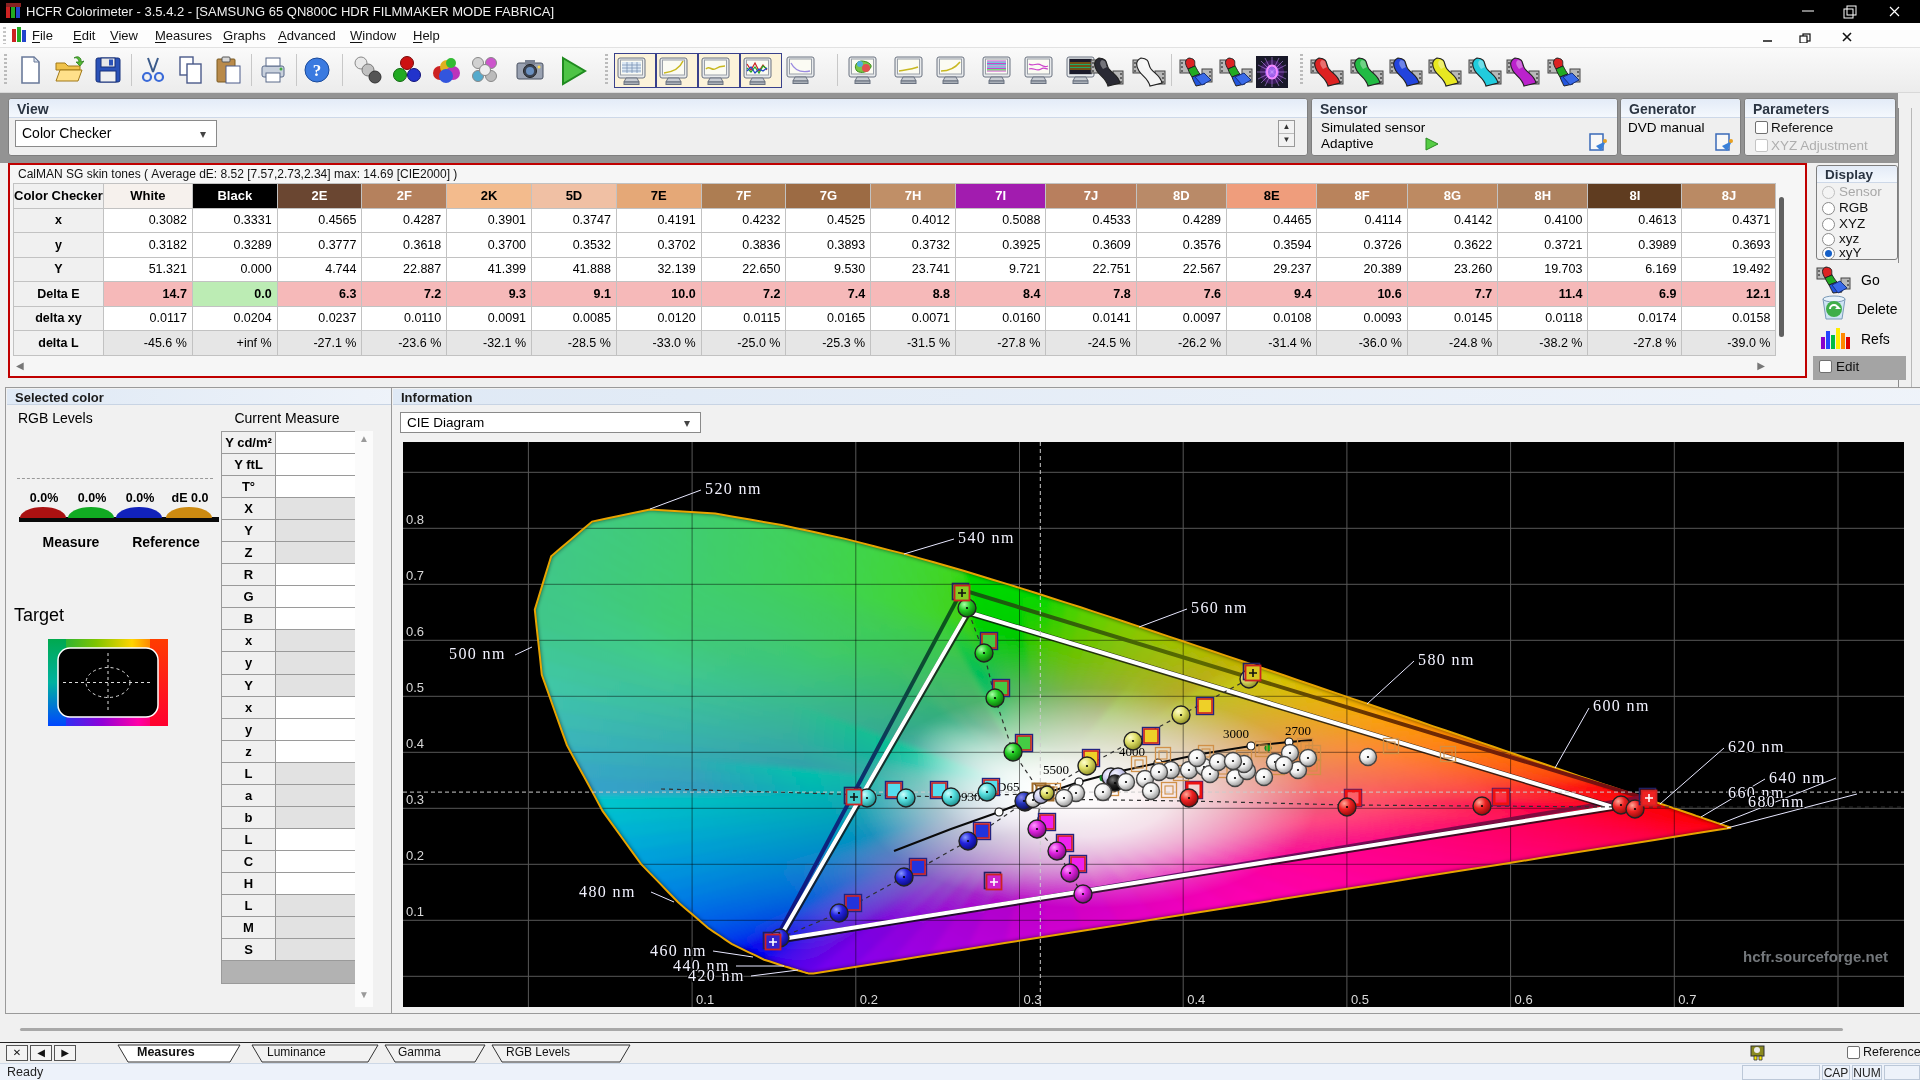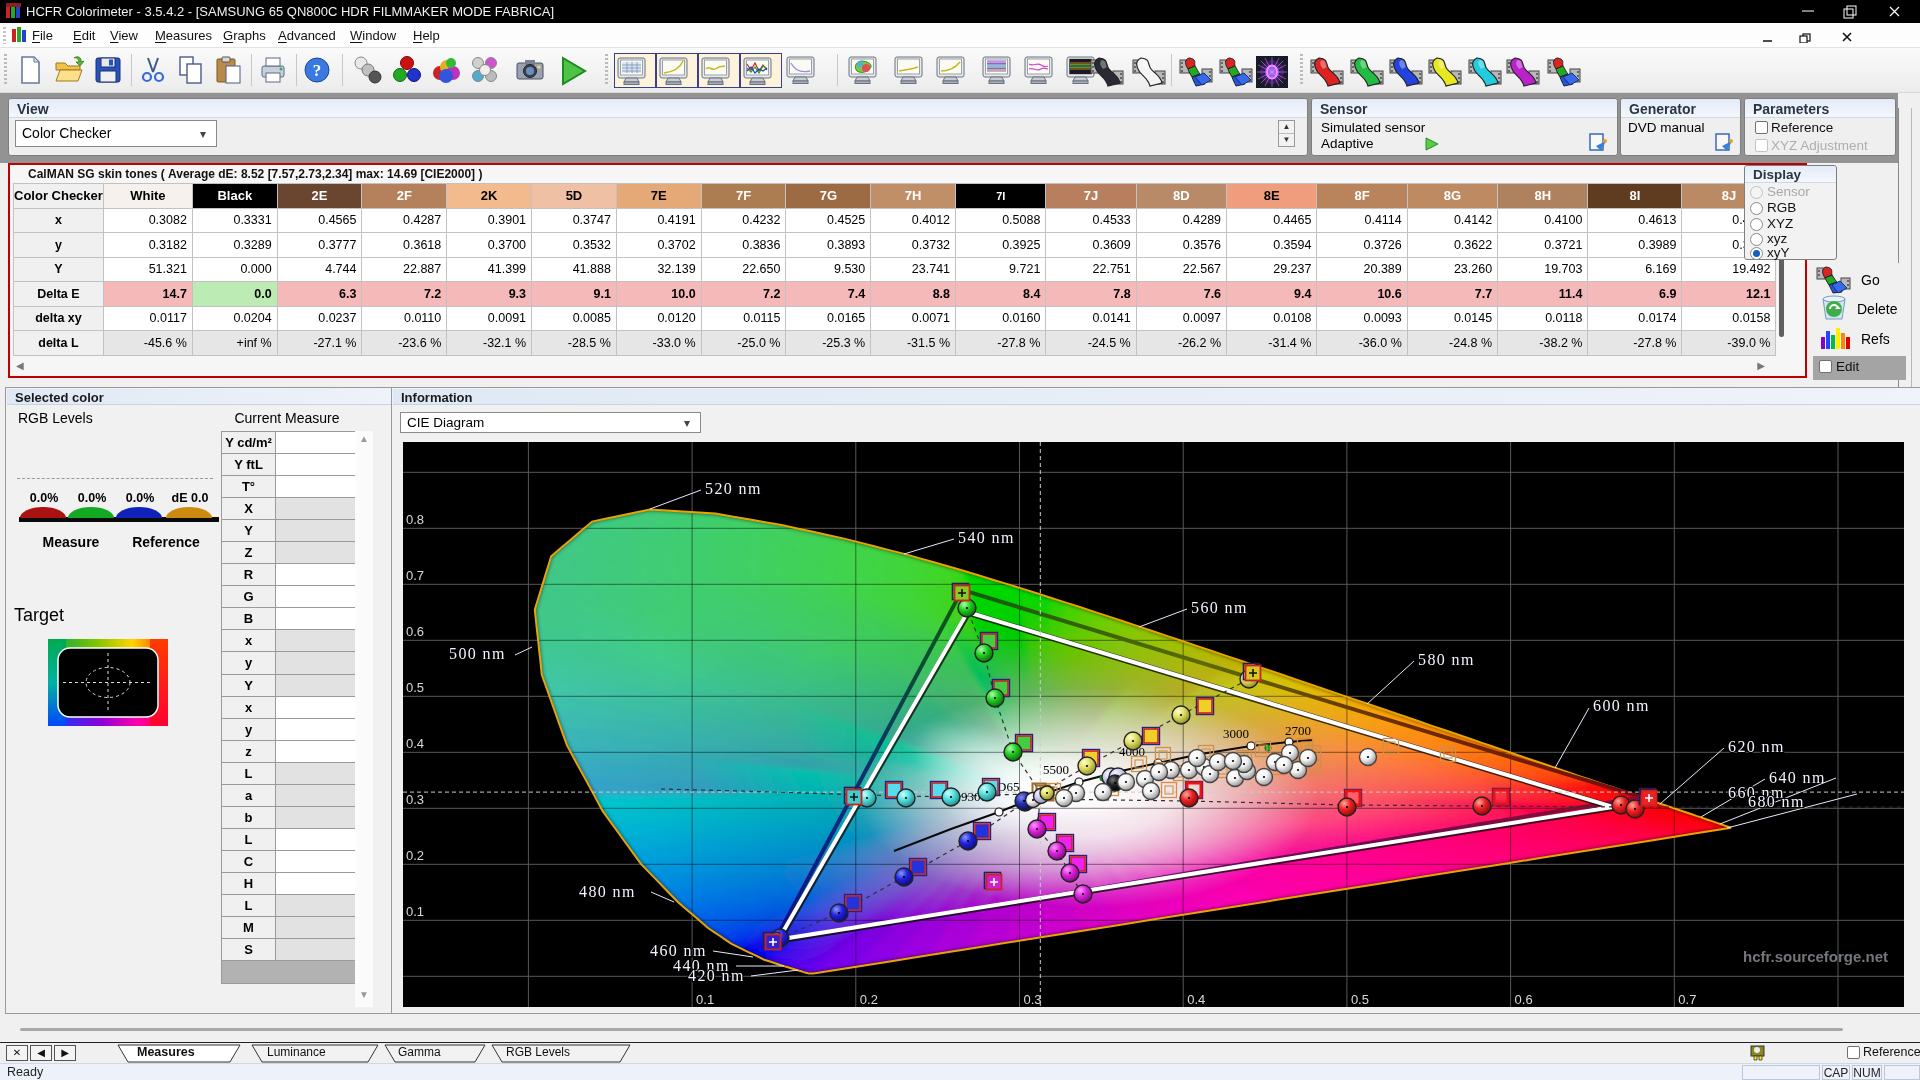--- a/index.html
+++ b/index.html
@@ -23,21 +23,21 @@
 .gbox { position:absolute; border:1px solid #7e7e7e; border-radius:3px; background:#efefef; }
 .gband { position:absolute; left:0; right:0; top:0; height:19px; background:linear-gradient(#e3ebf7,#f4f8fd); border-bottom:1px solid #cdd8e8; border-radius:3px 3px 0 0; }
 .gtitle { position:absolute; left:8px; top:2px; font-weight:bold; font-size:14px; color:#2a3442; z-index:2; }
 
 .combo { position:absolute; background:#fff; border:1px solid #8a8a8a; font-size:14px; color:#000; }
 .combo .cv { position:absolute; left:6px; top:4px; }
 .combo .arr { position:absolute; right:4px; top:6px; width:12px; height:12px; color:#444; font-size:12px; }
 #cspace { position:absolute; background:#efefef; border:1px solid #8a8a8a; font-size:15px; font-weight:bold; padding:3px 0 0 6px; color:#000; white-space:nowrap; overflow:hidden; }
 
 #tblframe { left:8px; top:163px; width:1799px; height:215px; border:2px solid #c00000; background:#f6f6f6; }
-#tbltitle { position:absolute; left:18px; top:2px; font-size:12px; font-weight:bold; color:#111; }
+#tbltitle { position:absolute; left:8px; top:2px; font-size:12px; font-weight:normal; color:#111; }
 table.meas { position:absolute; left:3px; top:18px; border-collapse:collapse; table-layout:fixed; }
 table.meas td, table.meas th { border:1px solid #c2c2c2; font-size:12.5px; padding:0 5px 0 0; height:24.5px; overflow:hidden; white-space:nowrap; }
 table.meas th { font-weight:bold; text-align:center; padding:0; }
 table.meas td { text-align:right; background:#fff; }
 table.meas td.lbl { font-weight:bold; text-align:center; background:#f0f0f0; padding:0; }
 tr.de td { background:#f6b9b9; font-weight:bold; }
 tr.de td.lbl { background:#f0f0f0; }
 tr.de td.blk { background:#bcecb4; }
 tr.dl td { background:#e6e6e6; }
 tr.dl td.lbl { background:#f0f0f0; }
@@ -536,21 +536,21 @@
           <th style="background:#f6f1ed;color:#000;font-size:13px">White</th>
           <th style="background:#000000;color:#fff;font-size:13px">Black</th>
           <th style="background:#6a4631;color:#fff;font-size:13px">2E</th>
           <th style="background:#b5815d;color:#fff;font-size:13px">2F</th>
           <th style="background:#f3bb8d;color:#000;font-size:13px">2K</th>
           <th style="background:#f0c0a4;color:#000;font-size:13px">5D</th>
           <th style="background:#e5a877;color:#000;font-size:13px">7E</th>
           <th style="background:#ad7d52;color:#fff;font-size:13px">7F</th>
           <th style="background:#9c6b44;color:#fff;font-size:13px">7G</th>
           <th style="background:#c08f67;color:#fff;font-size:13px">7H</th>
-          <th style="background:#000000;color:#fff;font-size:11px">7I</th>
+          <th style="background:#a21caf;color:#fff;font-size:13px">7I</th>
           <th style="background:#b87f5e;color:#fff;font-size:13px">7J</th>
           <th style="background:#b98a68;color:#fff;font-size:13px">8D</th>
           <th style="background:#ef9d7c;color:#000;font-size:13px">8E</th>
           <th style="background:#b9835c;color:#fff;font-size:13px">8F</th>
           <th style="background:#bd8a62;color:#fff;font-size:13px">8G</th>
           <th style="background:#ae825f;color:#fff;font-size:13px">8H</th>
           <th style="background:#5f3c20;color:#fff;font-size:13px">8I</th>
           <th style="background:#ba8a64;color:#fff;font-size:13px">8J</th>
         </tr>
         <tr>
@@ -691,21 +691,21 @@
   <div class="abs" style="left:1767px;top:16px;width:14px;height:180px;background:#f6f6f6">
     <div class="abs" style="left:2px;top:16px;width:5px;height:140px;background:#606060;border-radius:3px"></div>
   </div>
 
   <div class="abs" style="left:3px;top:192px;width:1762px;height:17px;background:#f6f6f6">
     <div class="abs" style="left:3px;top:3px;color:#777;font-size:10px">◀</div>
     <div class="abs" style="right:10px;top:3px;color:#777;font-size:10px">▶</div>
   </div>
 </div>
 
-<div class="gbox" style="left:1744px;top:165px;width:93px;height:95px;background:#f2f2f2">
+<div class="gbox" style="left:1816px;top:165px;width:82px;height:95px;background:#f2f2f2">
   <div class="gband" style="height:17px"></div>
     <div class="gtitle" style="font-size:13.5px;top:1px">Display</div>
   <div class="radio dis" style="left:5px;top:20px"></div>
     <div class="rlabel" style="left:22px;top:18px;color:#a8a8a8;font-size:13.5px">Sensor</div>
   <div class="radio" style="left:5px;top:36px"></div>
     <div class="rlabel" style="left:22px;top:34px;font-size:13.5px">RGB</div>
   <div class="radio" style="left:5px;top:52px"></div>
     <div class="rlabel" style="left:22px;top:50px;font-size:13.5px">XYZ</div>
   <div class="radio" style="left:5px;top:67px"></div>
     <div class="rlabel" style="left:22px;top:65px;font-size:13.5px">xyz</div>

